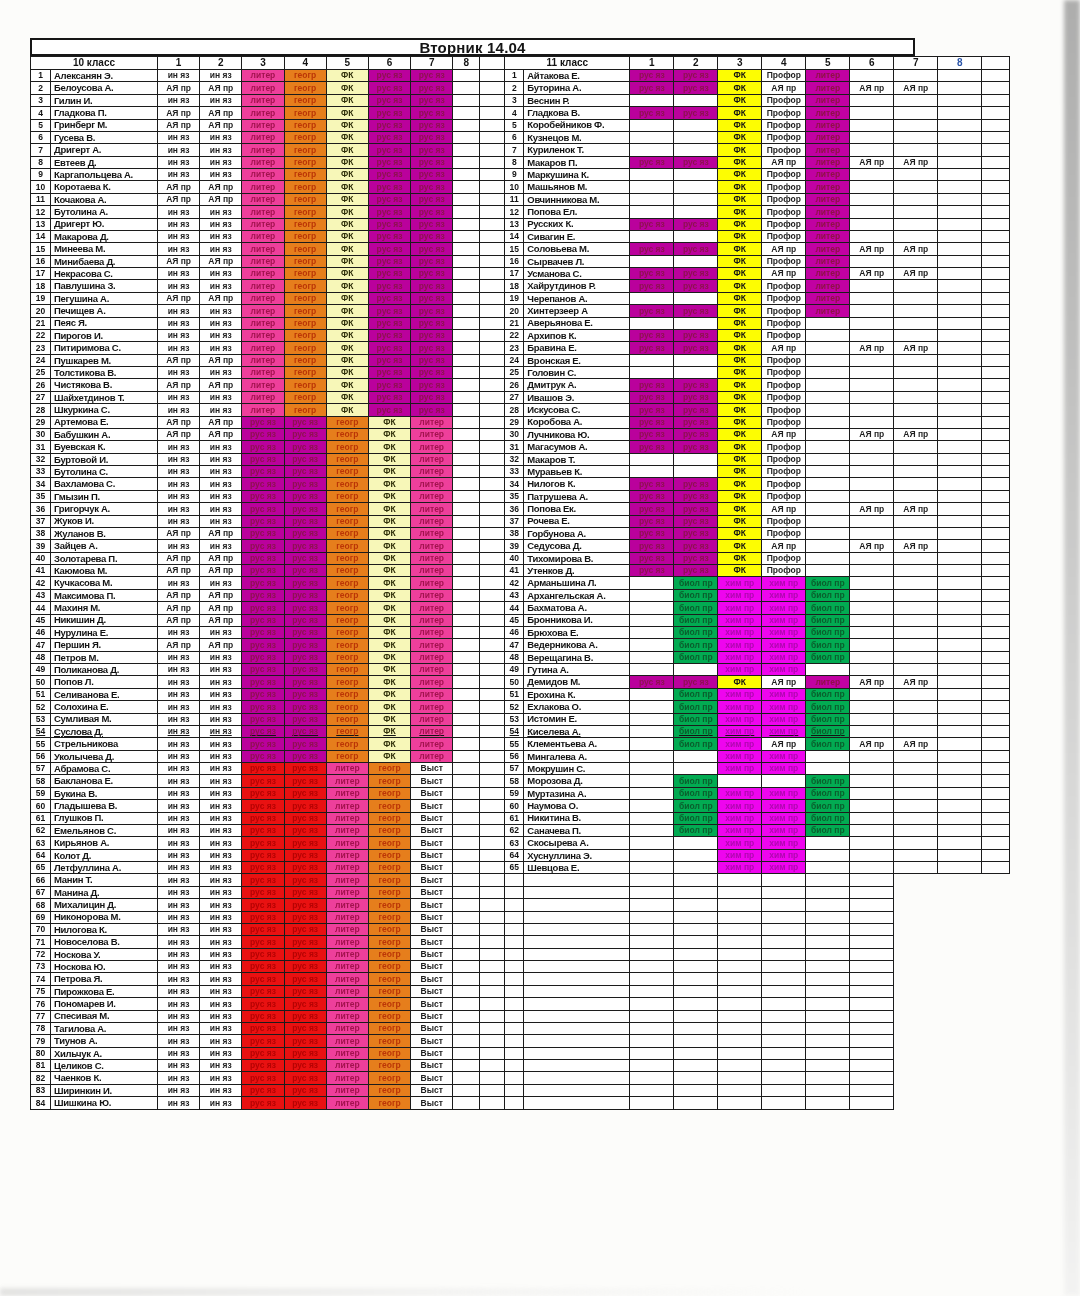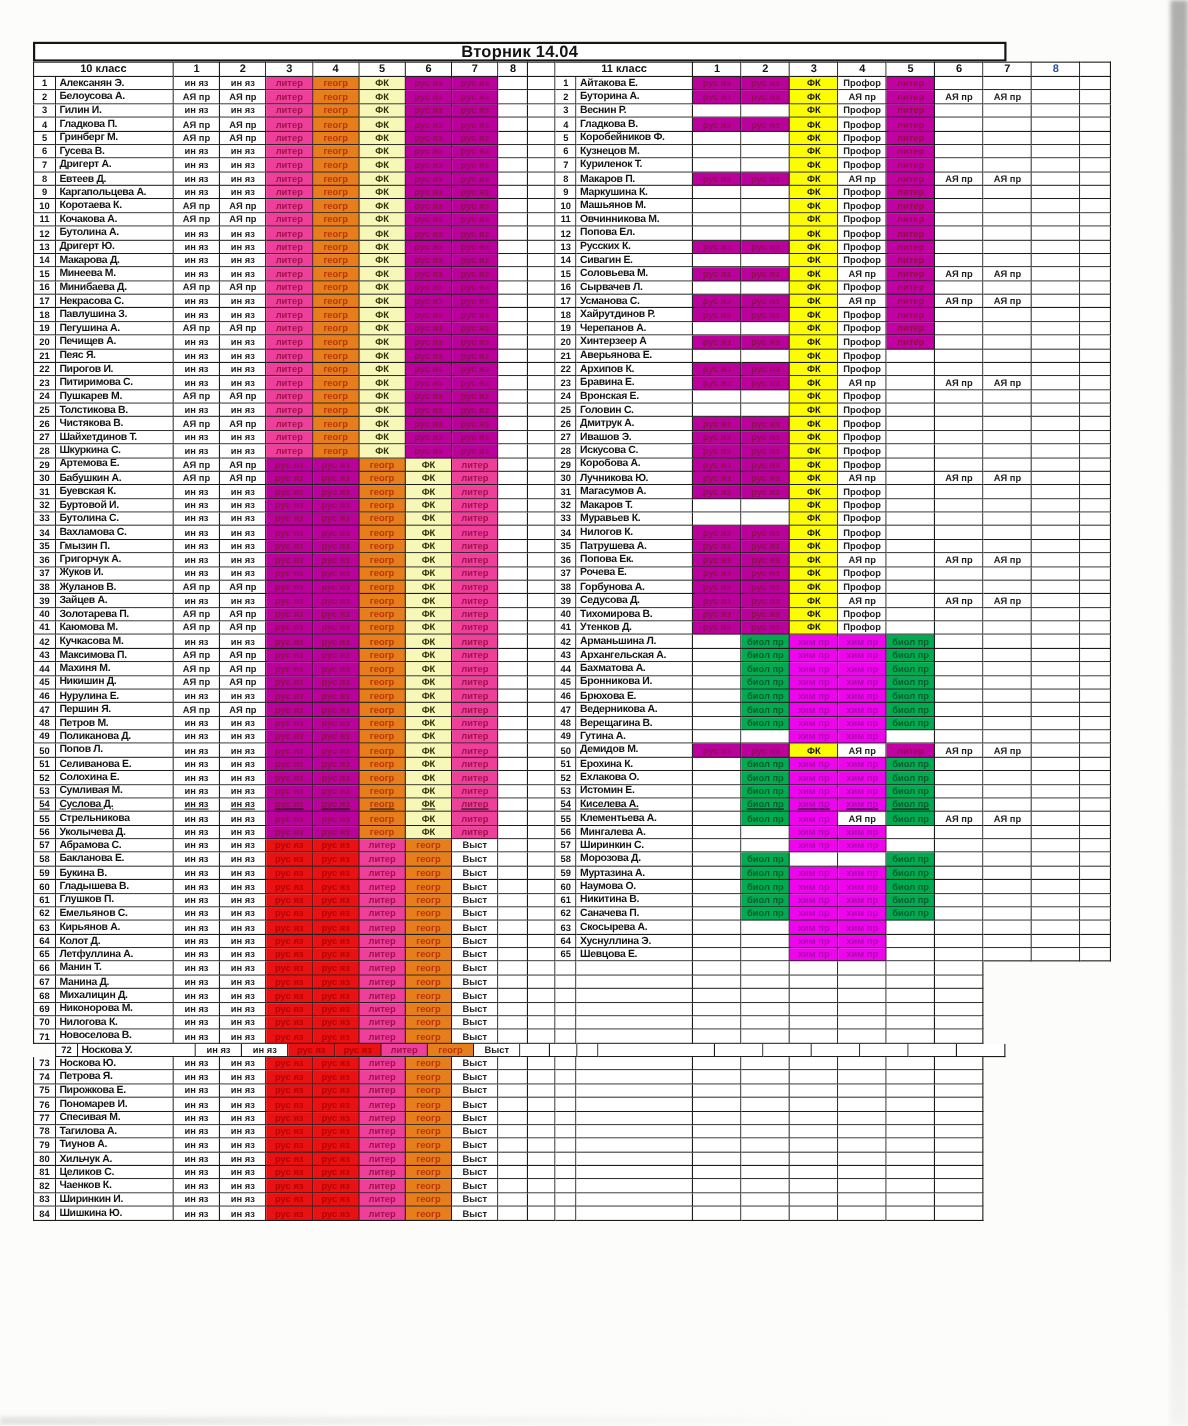--- a/index.html
+++ b/index.html
@@ -1424,21 +1424,21 @@
         <div class="cell" style="width: 42.2px; background: rgb(255, 255, 255); color: rgb(31, 31, 31);">ин яз</div>
         <div class="cell" style="width: 42.2px; background: rgb(255, 255, 255); color: rgb(31, 31, 31);">ин яз</div>
         <div class="cell" style="width: 42.2px; background: rgb(233, 17, 17); color: rgb(181, 3, 3);">рус яз</div>
         <div class="cell" style="width: 42.2px; background: rgb(233, 17, 17); color: rgb(181, 3, 3);">рус яз</div>
         <div class="cell" style="width: 42.2px; background: rgb(238, 63, 155); color: rgb(162, 18, 78);">литер</div>
         <div class="cell" style="width: 42.2px; background: rgb(230, 126, 28); color: rgb(187, 53, 6);">геогр</div>
         <div class="cell" style="width: 42.2px; background: rgb(255, 255, 255); color: rgb(31, 31, 31);">Выст</div>
         <div class="cell" style="width: 27px;"></div>
         <div class="cell gapc" style="width: 25px;"></div>
         <div class="cell num" style="width: 19px;">57</div>
-        <div class="cell name" style="width: 106px;">Ширинкин С.</div>
+        <div class="cell name" style="width: 106px;">Мокрушин С.</div>
         <div class="cell" style="width: 44px;"></div>
         <div class="cell" style="width: 44px;"></div>
         <div class="cell" style="width: 44px; background: rgb(238, 5, 238); color: rgb(176, 7, 176);">хим пр</div>
         <div class="cell" style="width: 44px; background: rgb(238, 5, 238); color: rgb(176, 7, 176);">хим пр</div>
         <div class="cell" style="width: 44px;"></div>
         <div class="cell" style="width: 44px;"></div>
         <div class="cell" style="width: 44px;"></div>
         <div class="cell" style="width: 44px;"></div>
         <div class="cell" style="width: 28px;"></div>
       </div>
@@ -1772,21 +1772,21 @@
         <div class="cell" style="width: 44px;"></div>
         <div class="cell" style="width: 44px;"></div>
         <div class="cell" style="width: 44px;"></div>
         <div class="cell" style="width: 44px;"></div>
         <div class="cell" style="width: 44px;"></div>
         <div class="cell ghost" style="width: 44px;"></div>
         <div class="cell ghost" style="width: 44px;"></div>
         <div class="cell ghost" style="width: 28px;"></div>
       </div>
       <div class="row" style="height: 12.381px;">
-        <div class="cell num bl" style="width: 21px; margin-left: 20px;">72</div>
+        <div class="cell num bl" style="width: 21px;">72</div>
         <div class="cell name" style="width: 107px;">Носкова У.</div>
         <div class="cell" style="width: 42.2px; background: rgb(255, 255, 255); color: rgb(31, 31, 31);">ин яз</div>
         <div class="cell" style="width: 42.2px; background: rgb(255, 255, 255); color: rgb(31, 31, 31);">ин яз</div>
         <div class="cell" style="width: 42.2px; background: rgb(233, 17, 17); color: rgb(181, 3, 3);">рус яз</div>
         <div class="cell" style="width: 42.2px; background: rgb(233, 17, 17); color: rgb(181, 3, 3);">рус яз</div>
         <div class="cell" style="width: 42.2px; background: rgb(238, 63, 155); color: rgb(162, 18, 78);">литер</div>
         <div class="cell" style="width: 42.2px; background: rgb(230, 126, 28); color: rgb(187, 53, 6);">геогр</div>
         <div class="cell" style="width: 42.2px; background: rgb(255, 255, 255); color: rgb(31, 31, 31);">Выст</div>
         <div class="cell" style="width: 27px;"></div>
         <div class="cell gapc" style="width: 25px;"></div>

